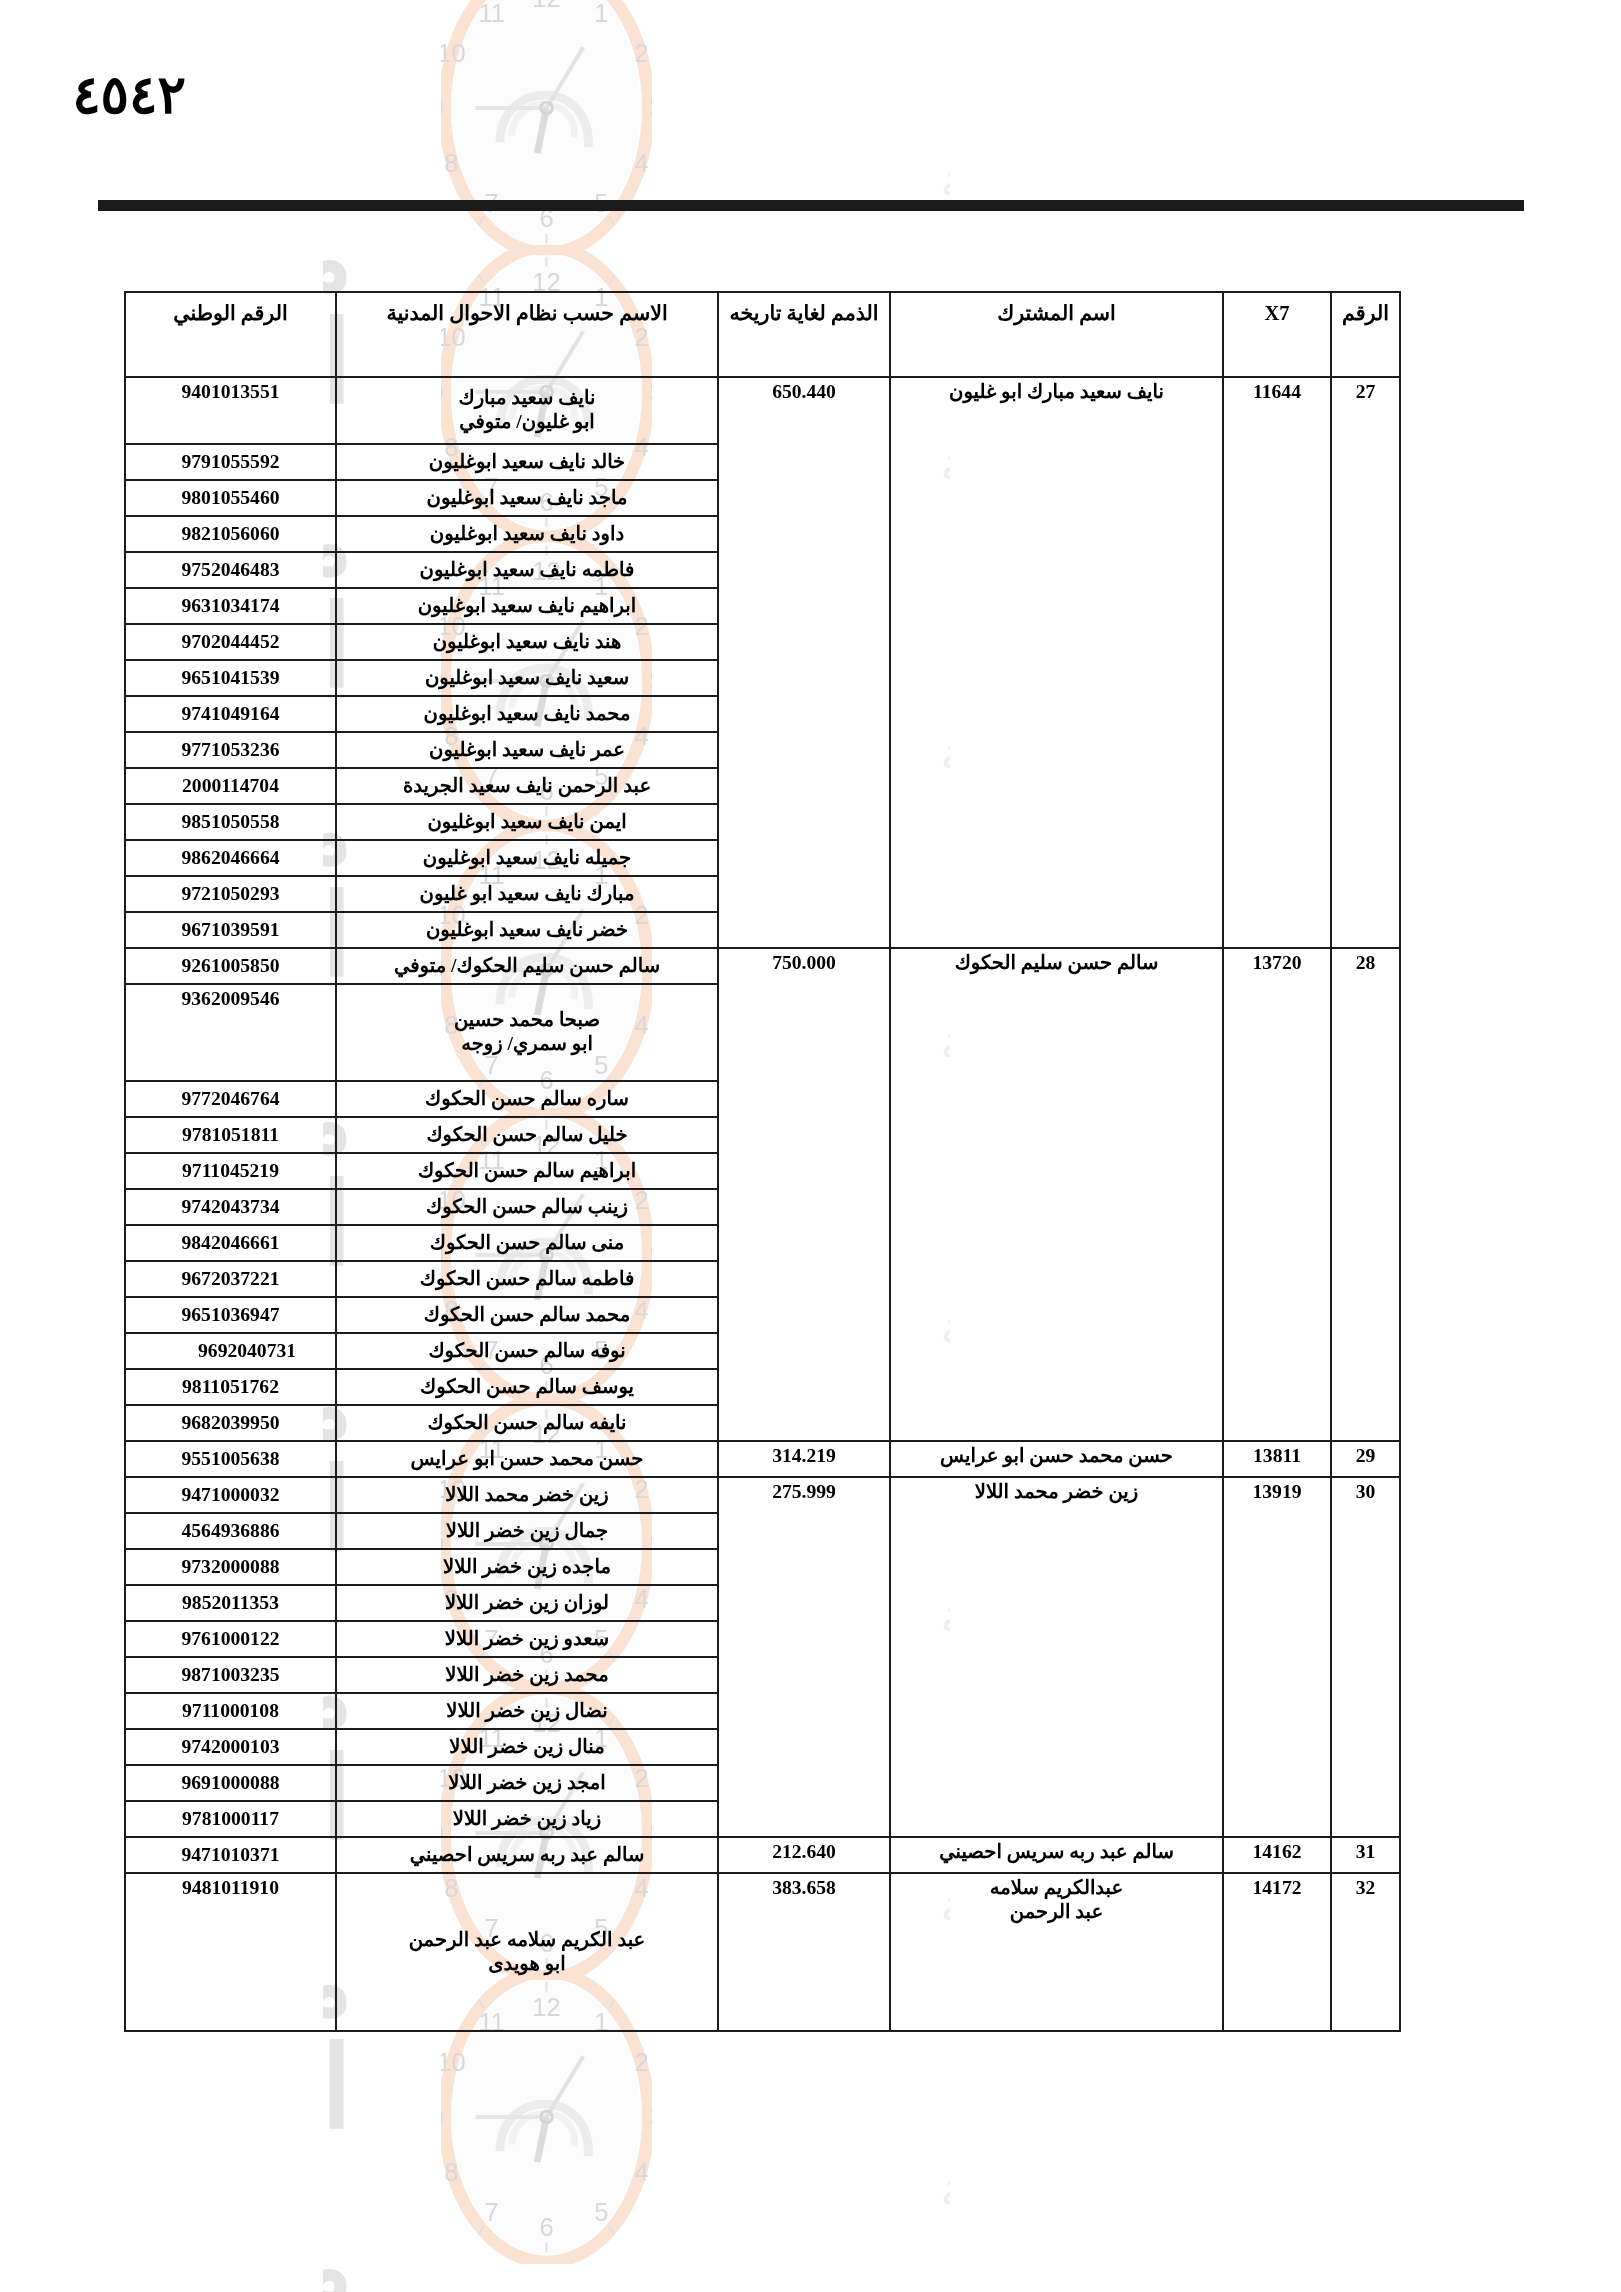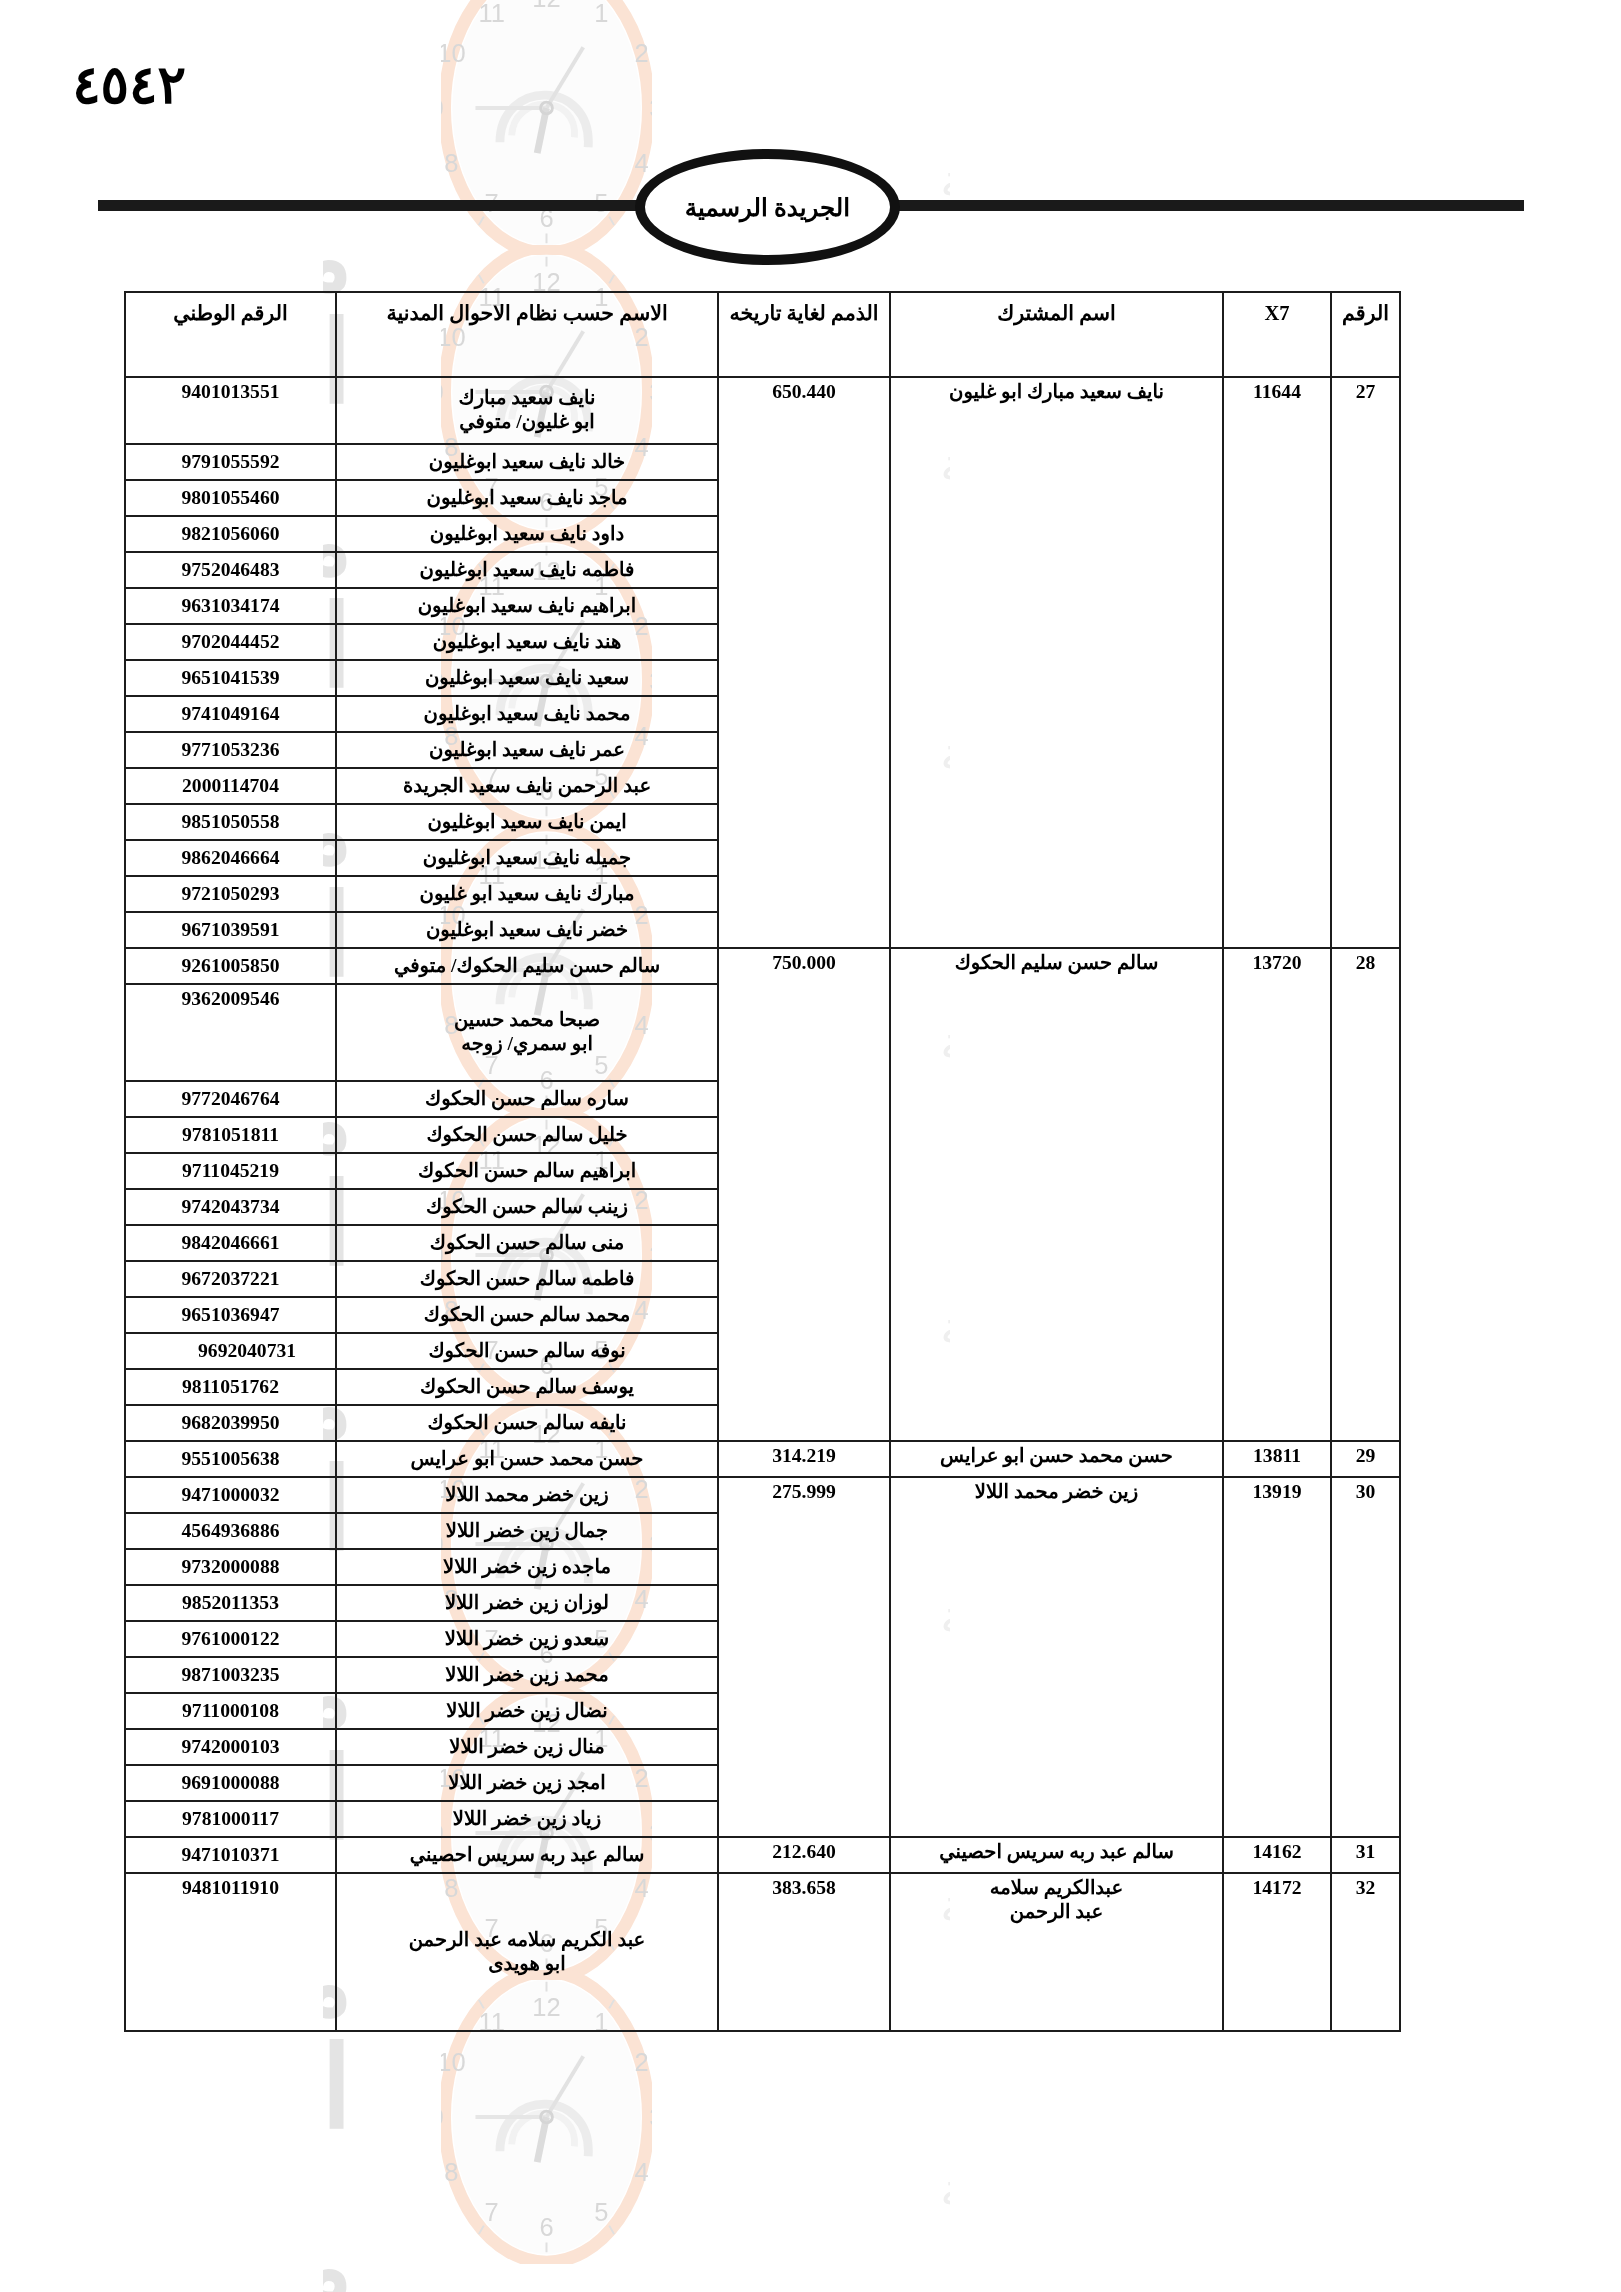--- a/index.html
+++ b/index.html
@@ -48,21 +48,21 @@
     position: absolute;
     left: 0; top: 0;
     width: 1621px;
     height: 235px;
     z-index: 3;
   }
   #page-number {
     position: absolute;
     right: 1435px;
     left: 108px;
-    top: 54px;
+    top: 64px;
     font-size: 53px;
     font-weight: bold;
     letter-spacing: 2px;
     white-space: nowrap;
     font-family: "Liberation Serif", "DejaVu Serif", serif;
   }
   #header-rule {
     position: absolute;
     left: 98px;
     top: 200px;
@@ -473,23 +473,20 @@
     <text x="630" y="120" text-anchor="end" font-size="48" font-family="Liberation Sans, sans-serif" fill="#efefef" direction="rtl">الاخبارية</text>
     <text x="30" y="215" font-size="96" font-weight="bold" font-family="Liberation Sans, sans-serif" fill="#e4e4e4" direction="rtl">مدار</text>
     <text x="30" y="330" font-size="116" font-weight="bold" font-family="Liberation Sans, sans-serif" fill="#e4e4e4" direction="rtl">الساعة</text>
   </svg>
     </div>
   </div>
 
 <div id="page-header">
   <div id="page-number">٤٥٤٢</div>
   <div id="header-rule"></div>
-  <div id="header-oval">
-    <div id="header-oval-label">الجريدة الرسمية</div>
-  </div>
 </div>
 
 <div id="records-table-wrap">
   <table class="records">
     <colgroup>
       <col class="c-idx">
         <col class="c-x7">
         <col class="c-sub">
       <col class="c-debt">
         <col class="c-civil">

